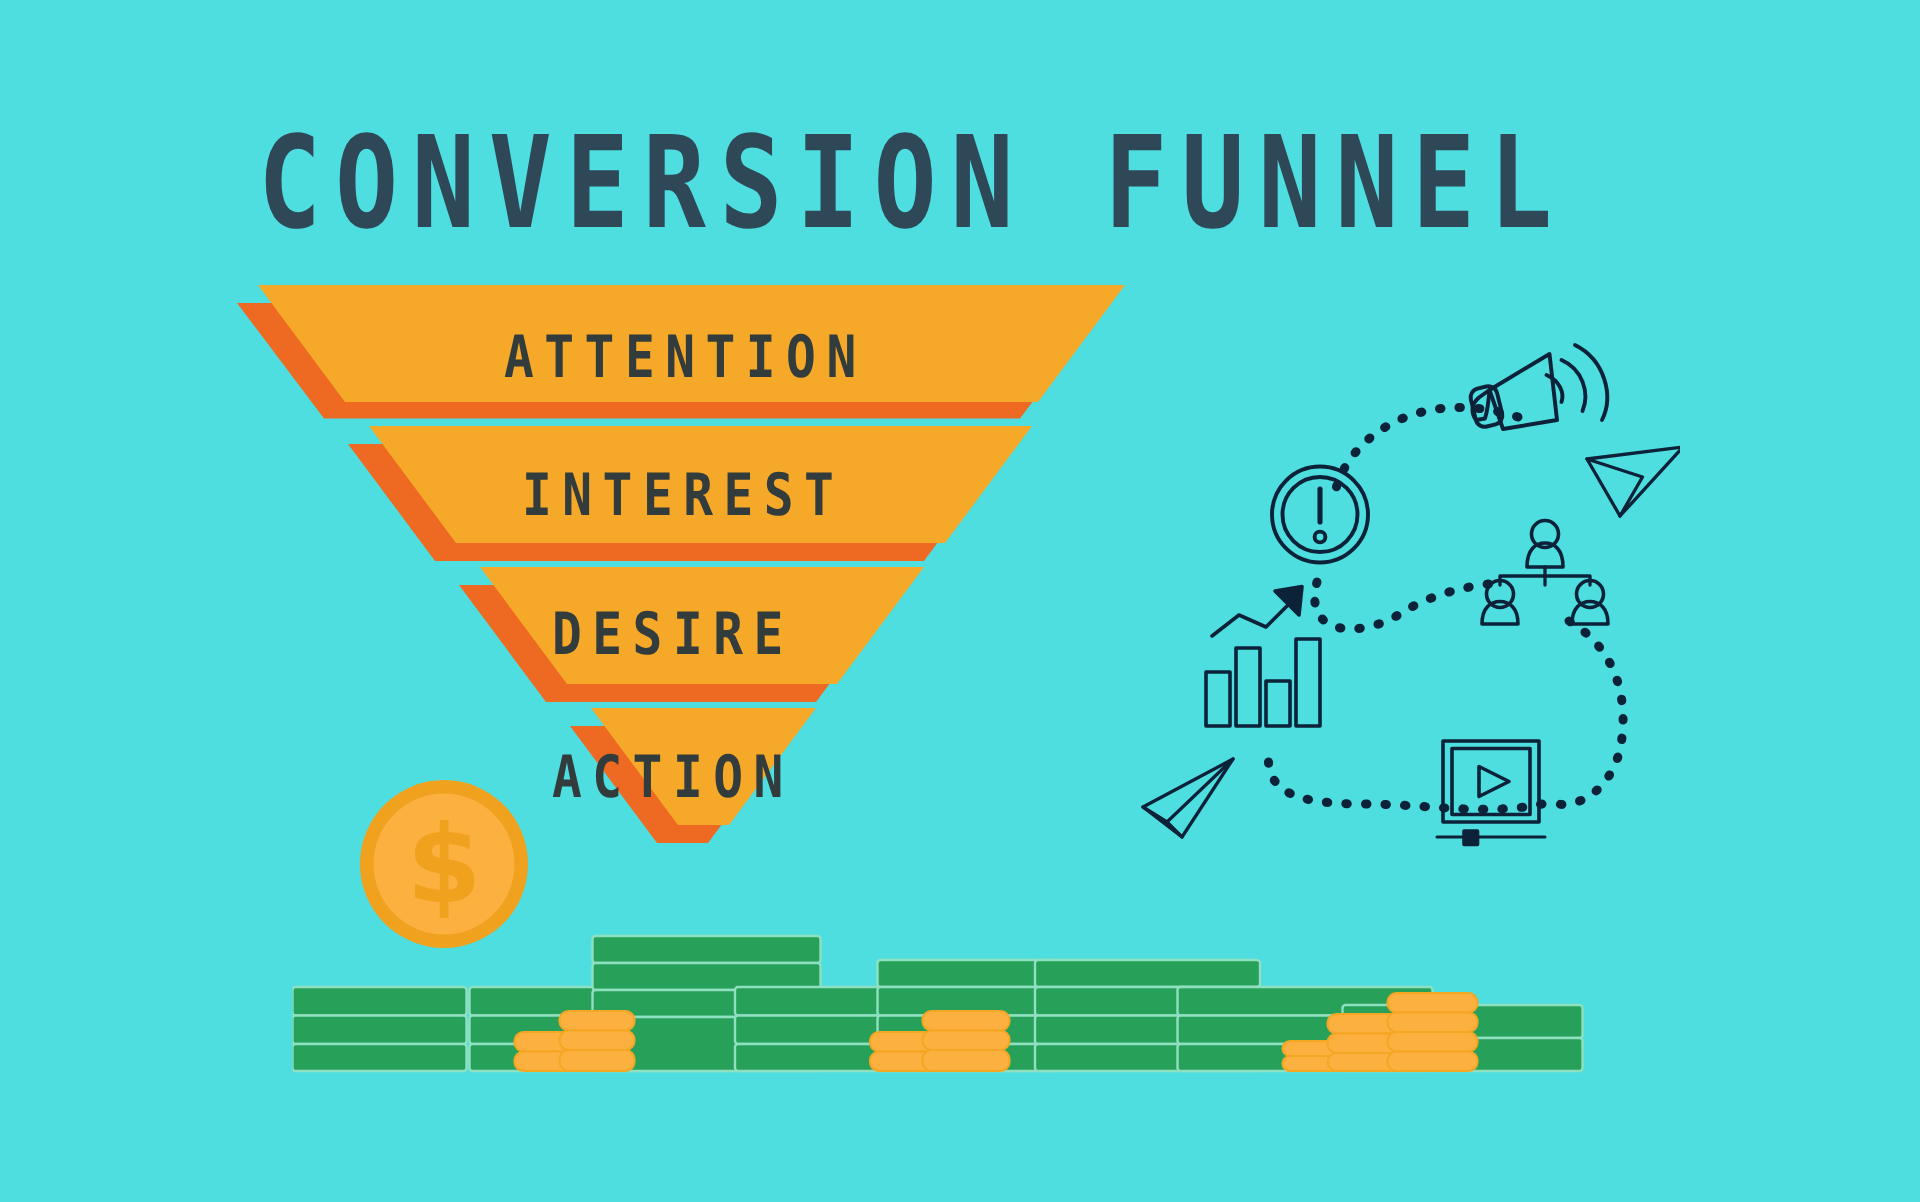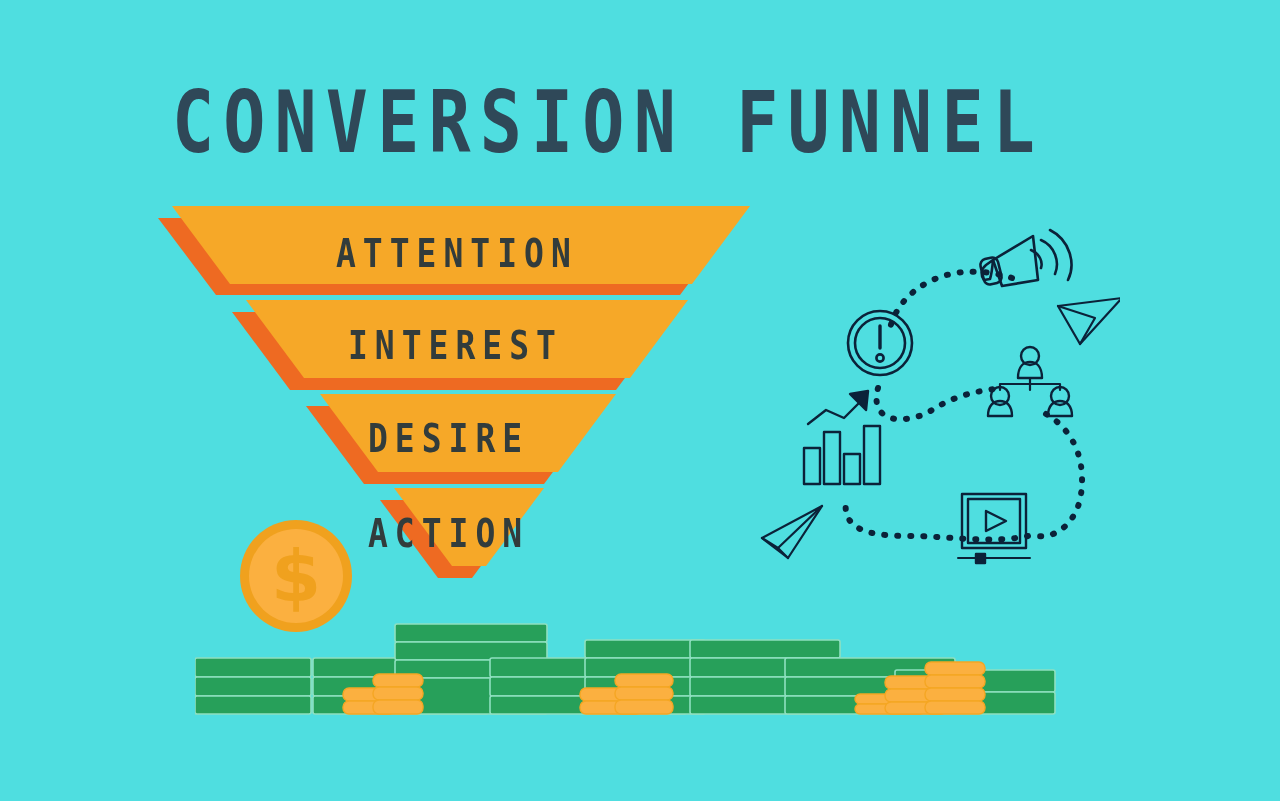--- a/index.html
+++ b/index.html
@@ -22,21 +22,21 @@
     font-size:76px;
     letter-spacing:10px;
     color:#2F4858;
     transform:scaleX(0.92) scaleY(1.12);
     transform-origin:center top;
     white-space:nowrap;
     user-select:none;
   }
 
   
-  .funnel{position:absolute;left:150px;top:200px;width:620px;height:410px;}
+  .funnel{position:absolute;left:150px;top:184px;width:620px;height:410px;}
   .funnel svg{display:block;}
   .f-label{
     position:absolute;
     font-family:"DejaVu Sans Mono", monospace;
     font-weight:bold;
     color:#323C3C;
     letter-spacing:7px;
     white-space:nowrap;
     transform:scaleY(1.18);
     user-select:none;

